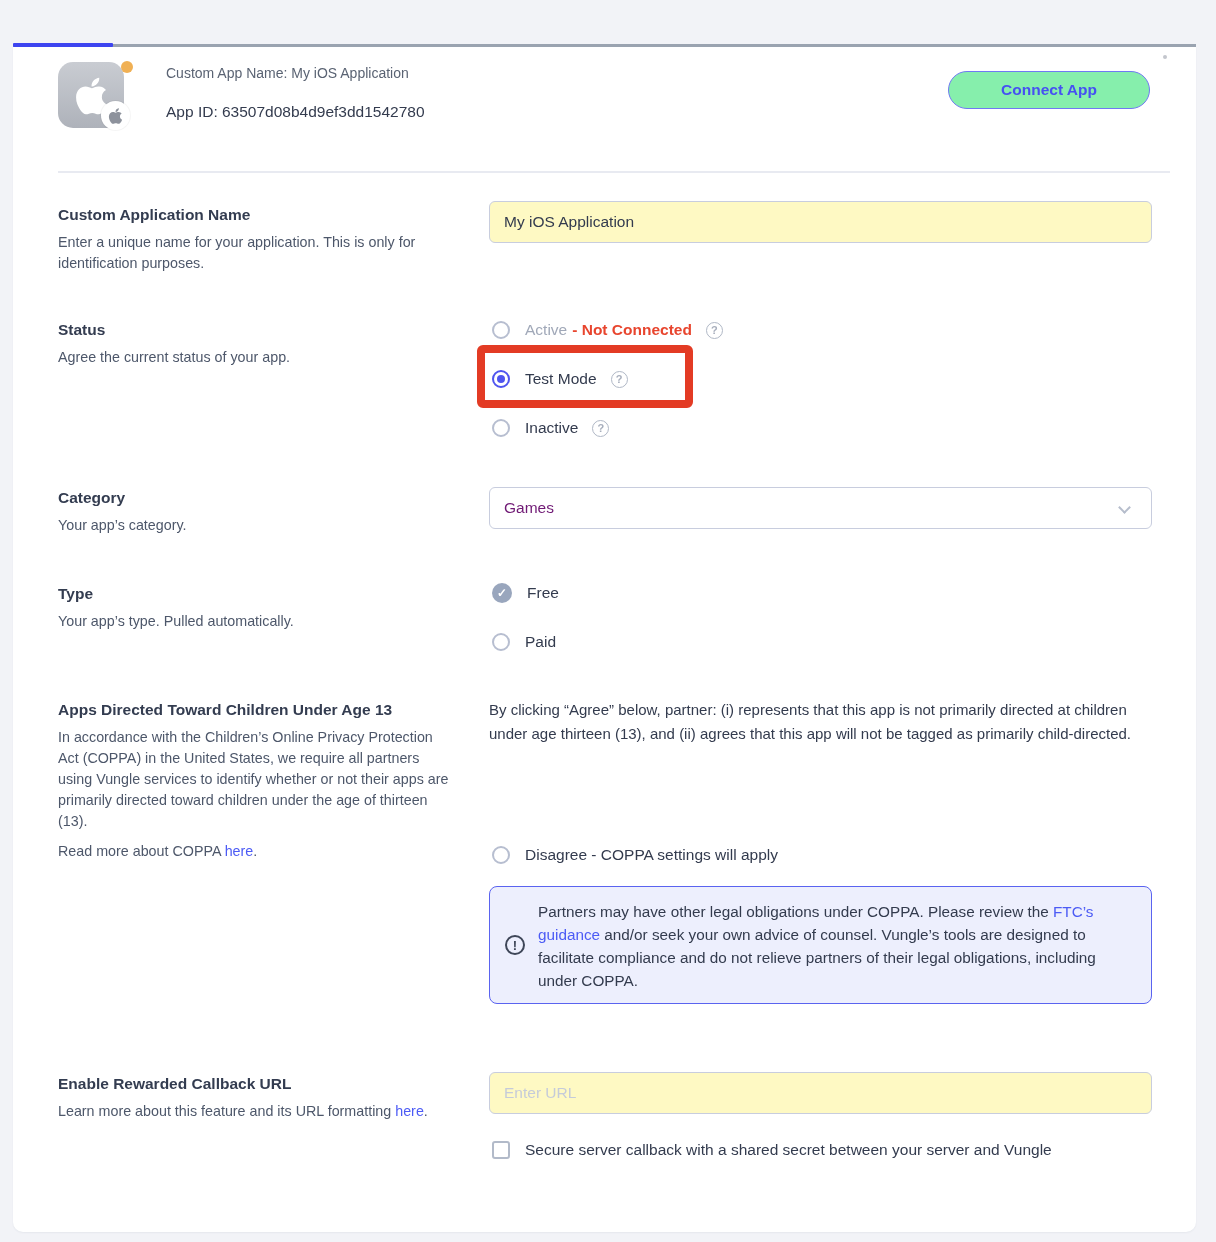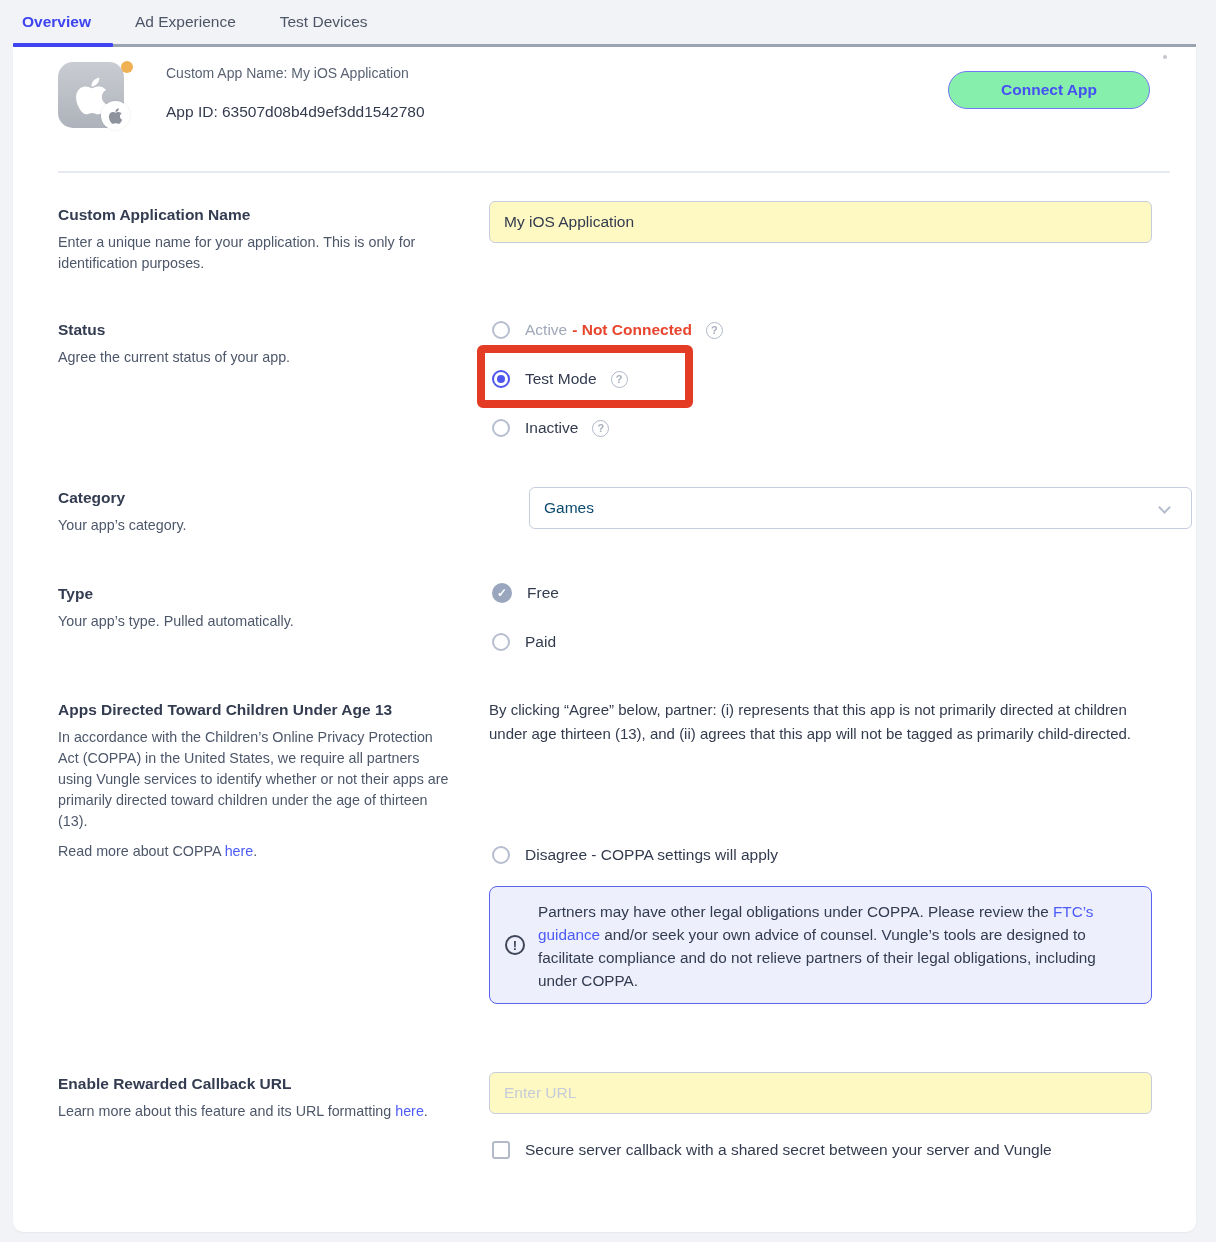--- a/index.html
+++ b/index.html
@@ -40,22 +40,22 @@
   .sec-title { font-size:15.5px; font-weight:700; color:#333c50; line-height:23px; }
   .sec-desc { margin-top:6px; font-size:14.3px; color:#4d576a; line-height:21px; }
   .link { color:#4c5bf5; cursor:pointer; text-decoration:none; }
 
   
   .text-input { position:absolute; left:476px; width:663px; height:42px; border:1px solid #c8cdde; border-radius:6px;
                 padding:0 14px; font-size:15.5px; color:#333b4e; background:#fef9c3; outline:none;
                 font-family:"Liberation Sans", sans-serif; }
   .text-input::placeholder { color:#c5cbd9; }
   .select-box { position:absolute; left:476px; width:663px; height:42px; border:1px solid #c8cdde; border-radius:6px;
-                background:#fff; display:flex; align-items:center; padding:0 14px; font-size:15.5px; color:#0c4a6e;
-                cursor:pointer;margin-left:40px; }
+                background:#fff; display:flex; align-items:center; padding:0 14px; font-size:15.5px; color:#701a75;
+                cursor:pointer; }
   .chevron { position:absolute; right:22px; top:15px; width:9px; height:9px; border-right:2px solid #b6bdcc;
              border-bottom:2px solid #b6bdcc; transform:rotate(45deg); }
 
   
   .opt-row { position:absolute; left:479px; display:flex; align-items:center; }
   .radio { width:18px; height:18px; border-radius:50%; border:2px solid #b7bed0; background:#fff; flex:none; cursor:pointer; }
   .radio.checked { border-color:#4f55ef; position:relative; }
   .radio.checked::after { content:""; position:absolute; left:3px; top:3px; width:8px; height:8px; border-radius:50%; background:#4f55ef; }
   .check-circle { width:20px; height:20px; border-radius:50%; background:#99a6bd; color:#fff; font-size:12px; font-weight:700;
                   display:flex; align-items:center; justify-content:center; flex:none; }
@@ -79,25 +79,20 @@
 
   
   .red-annotation { position:absolute; left:477px; top:345px; width:216px; height:63px;
                     border:8px solid #e33b24; border-radius:6px; z-index:10; pointer-events:none; }
 </style>
 </head>
 <body>
 
 <div class="page">
 
-  <div class="tabbar">
-    <div class="tab active">Overview</div>
-    <div class="tab">Ad Experience</div>
-    <div class="tab">Test Devices</div>
-  </div>
   <div class="ind-gray"></div>
   <div class="ind-blue"></div>
 
   <div class="card">
 
     <div class="app-icon">
       <svg width="35" height="42" viewBox="0 0 384 512">
         <path fill="#ffffff" d="M318.7 268.7c-.2-36.7 16.4-64.4 50-84.8-18.8-26.9-47.2-41.7-84.7-44.6-35.5-2.8-74.3 20.7-88.5 20.7-15 0-49.4-19.7-76.4-19.7C63.3 141.2 4 184.8 4 273.5q0 39.3 14.4 81.2c12.8 36.7 59 126.7 107.2 125.2 25.2-.6 43-17.9 75.8-17.9 31.8 0 48.3 17.9 76.4 17.9 48.6-.7 90.4-82.5 102.6-119.3-65.2-30.7-61.7-90-61.7-91.9zm-56.6-164.2c27.3-32.4 24.8-61.9 24-72.5-24.1 1.4-52 16.4-67.9 34.9-17.5 19.8-27.8 44.3-25.6 71.9 26.1 2 49.9-11.4 69.5-34.3z"></path>
       </svg>
       <div class="app-badge">

